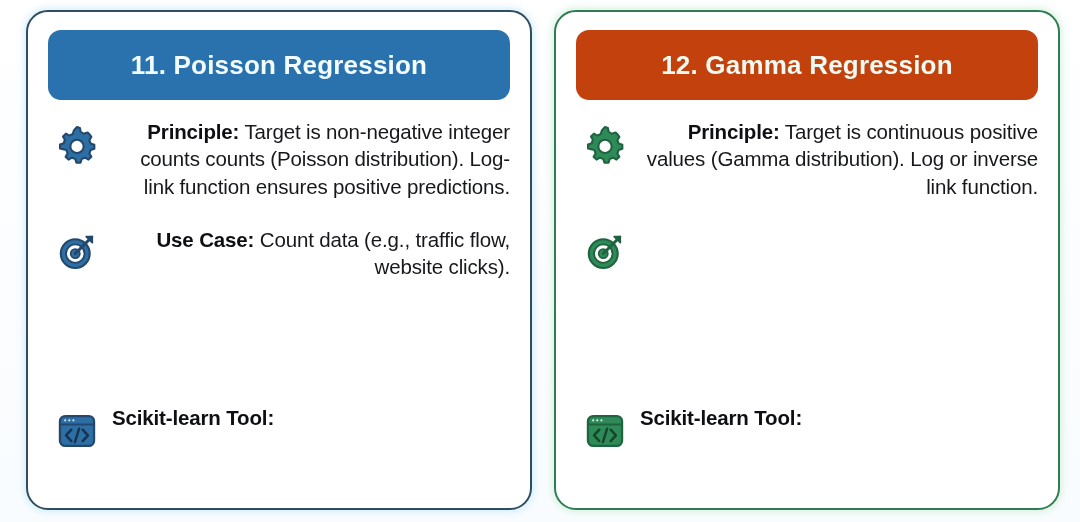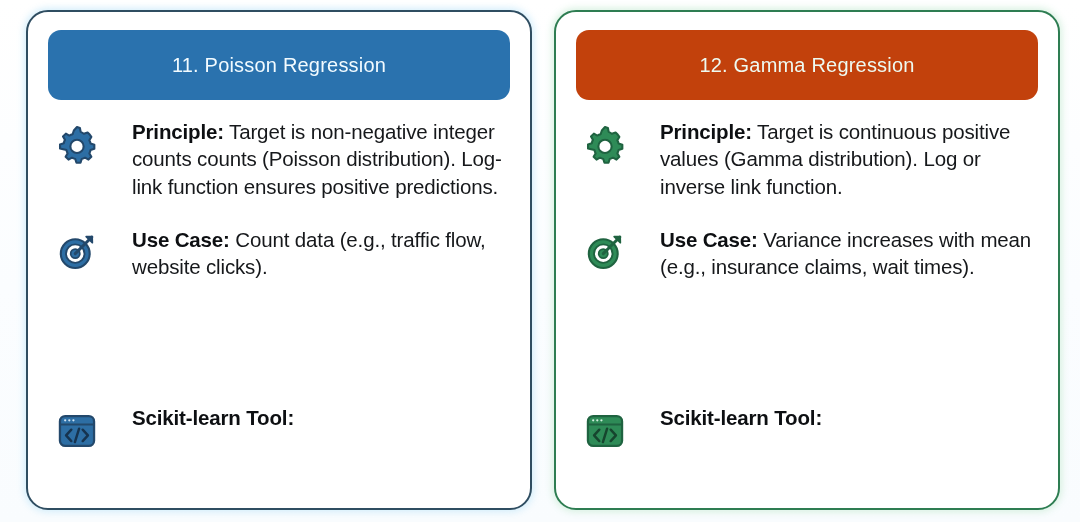--- a/index.html
+++ b/index.html
@@ -49,36 +49,37 @@
     background: #2a72ae;
     display: flex;
     align-items: center;
     justify-content: center;
     flex: none;
     margin-bottom: 18px;
   }
   .card.green .card-header { background: #c2410c; }
 
   .card-header-title {
-    font-size: 20px;
-    font-weight: normal;
+    font-size: 26px;
+    font-weight: bold;
     color: #f2fbff;
     letter-spacing: 0.2px;
     white-space: nowrap;
   }
   .card.green .card-header-title { color: #eefaf1; }
 
   
   .rows { display: flex; flex-direction: column; flex: 1 1 auto; }
 
   .row {
     display: flex;
     align-items: flex-start;
-    gap: 32px;
+    gap: 12px;
     padding-left: 6px;
+    text-align: right;
   }
   .row-principle { margin-bottom: 26px; }
   .row-usecase   { margin-bottom: 36px; }
 
   .row-icon {
     flex: none;
     width: 46px;
     height: 46px;
     margin-top: 4px;
     display: flex;
@@ -185,23 +186,20 @@
       <div class="row row-usecase">
         <span class="row-icon">
           <svg width="42" height="42" viewBox="0 0 48 48">
             <circle cx="22" cy="27" r="16.5" fill="#2e8b57" stroke="#1f6340" stroke-width="2.4"></circle>
             <circle cx="22" cy="27" r="10.6" fill="#ffffff" stroke="#1f6340" stroke-width="2.2"></circle>
             <circle cx="22" cy="27" r="5.2" fill="#2e8b57" stroke="#1f6340" stroke-width="2"></circle>
             <path d="M22 27L41 8" stroke="#1f6340" stroke-width="3.4" stroke-linecap="round"></path>
             <path d="M34.5 7.5l6.8.2.2 6.8z" fill="#1f6340" stroke="#1f6340" stroke-width="2" stroke-linejoin="round"></path>
           </svg>
         </span>
-        <div class="row-text">
-          <b>Use Case:</b><span> Variance increases with mean (e.g., insurance claims, wait times).</span>
-        </div>
       </div>
 
       <div class="row row-tool">
         <span class="row-icon">
           <svg width="42" height="42" viewBox="0 0 48 48">
             <rect x="4.5" y="7" width="39" height="34" rx="6" fill="#2e8b57" stroke="#1f6340" stroke-width="2.6"></rect>
             <path d="M4.5 16.5h39" stroke="#1f6340" stroke-width="2.4"></path>
             <circle cx="10.5" cy="11.8" r="1.3" fill="#cfeedc"></circle>
             <circle cx="15.2" cy="11.8" r="1.3" fill="#cfeedc"></circle>
             <circle cx="19.9" cy="11.8" r="1.3" fill="#cfeedc"></circle>

